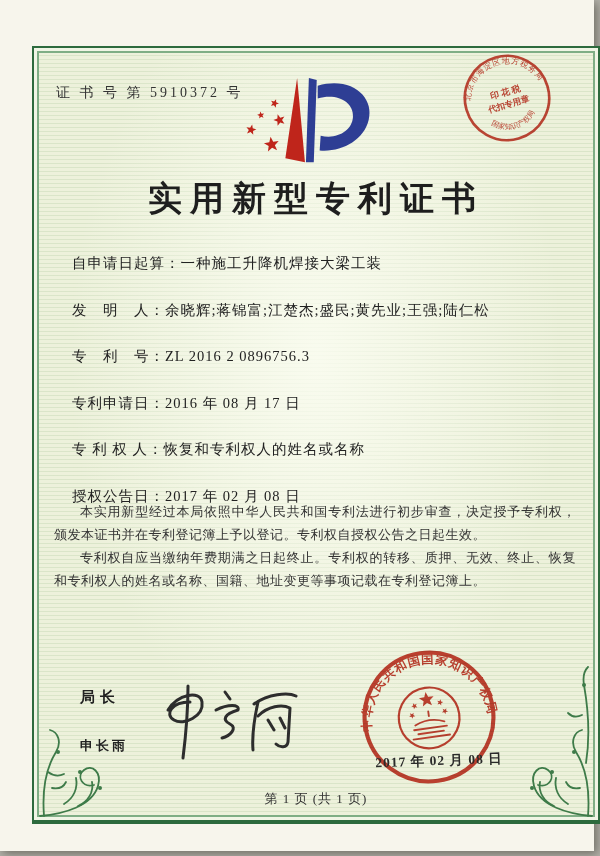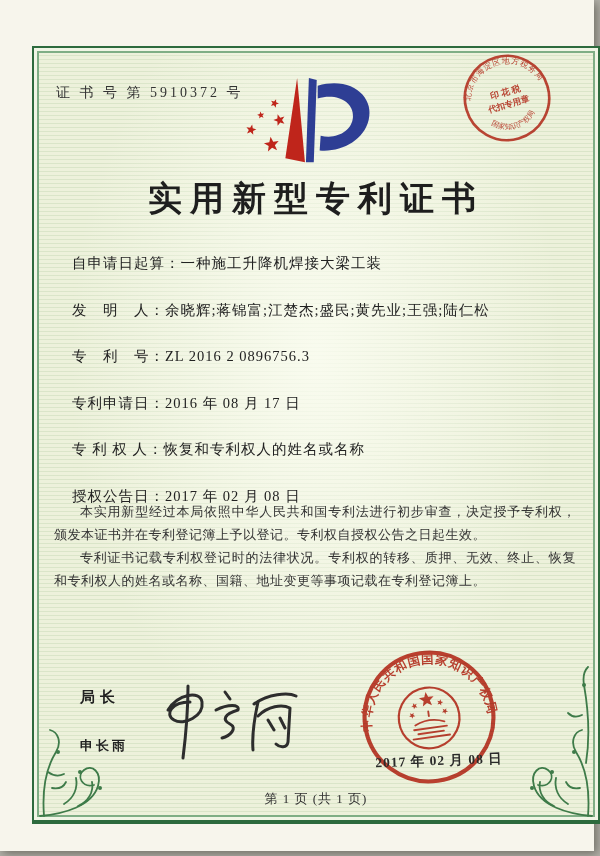--- a/index.html
+++ b/index.html
@@ -81,21 +81,21 @@
       <div class="field-row"><span class="lbl">自申请日起算：</span><span class="val">一种施工升降机焊接大梁工装</span></div>
       <div class="field-row"><span class="lbl">发　明　人：</span><span class="val">余晓辉;蒋锦富;江楚杰;盛民;黄先业;王强;陆仁松</span></div>
       <div class="field-row"><span class="lbl">专　利　号：</span><span class="val">ZL 2016 2 0896756.3</span></div>
       <div class="field-row"><span class="lbl">专利申请日：</span><span class="val">2016 年 08 月 17 日</span></div>
       <div class="field-row"><span class="lbl">专 利 权 人：</span><span class="val">恢复和专利权人的姓名或名称</span></div>
       <div class="field-row"><span class="lbl">授权公告日：</span><span class="val">2017 年 02 月 08 日</span></div>
     </div>
 
     <div class="paras">
       <p>本实用新型经过本局依照中华人民共和国专利法进行初步审查，决定授予专利权，颁发本证书并在专利登记簿上予以登记。专利权自授权公告之日起生效。</p>
-      <p>专利证书记载专利权登记时的法律状况。专利权的转移、质押、无效、终止、恢复和专利权人的姓名或名称、国籍、地址变更等事项记载在专利登记簿上。</p>
+      <p>专利权自应当缴纳年费期满之日起终止。专利权的转移、质押、无效、终止、恢复和专利权人的姓名或名称、国籍、地址变更等事项记载在专利登记簿上。</p>
     </div>
 
     <div class="signer-title">局长</div>
     <div class="signer-name">申长雨</div>
 
     <svg class="sig-svg" viewBox="0 0 170 95" xmlns="http://www.w3.org/2000/svg">
       <g fill="none" stroke="#2d2d2d" stroke-width="3" stroke-linecap="round" stroke-linejoin="round">
         <path d="M18,34 C28,18 50,14 52,26 C54,40 34,50 24,44 C14,38 22,26 40,26"></path>
         <path d="M38,10 C38,30 36,58 33,82"></path>
         <path d="M75,16 l5,7"></path>

